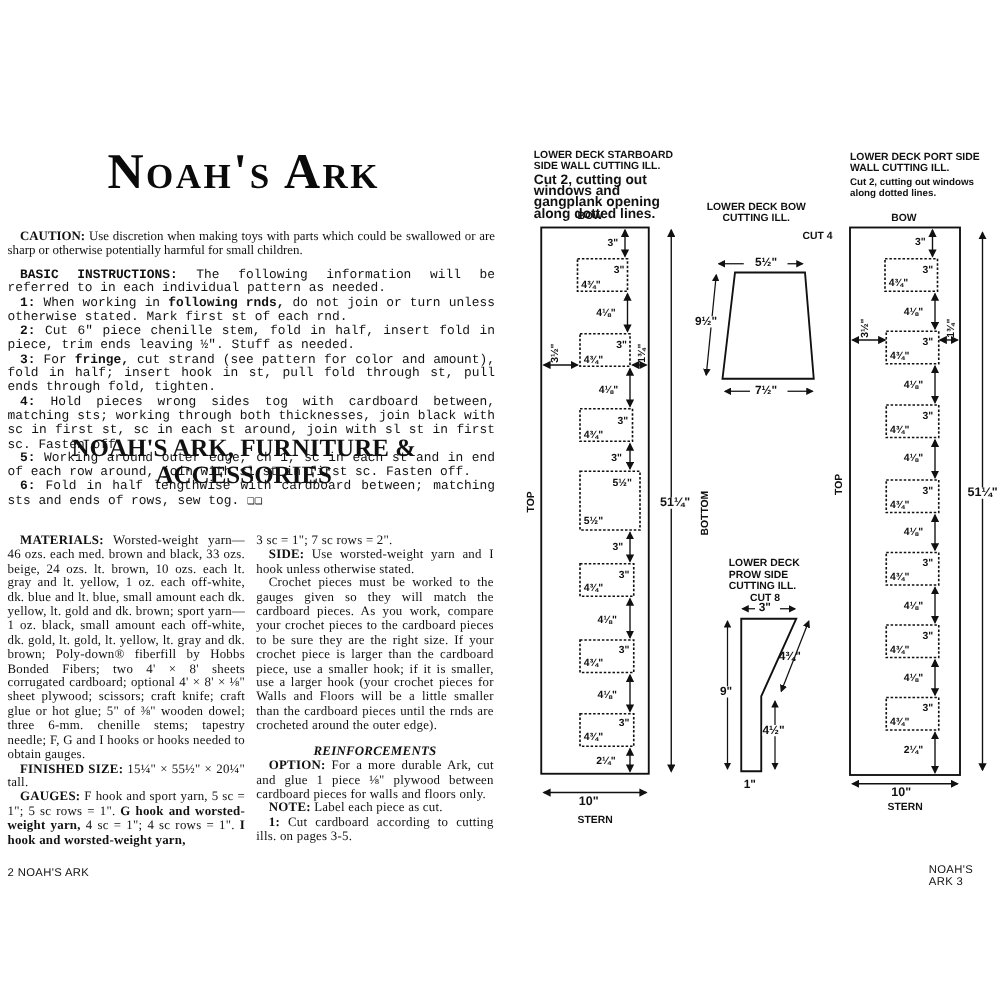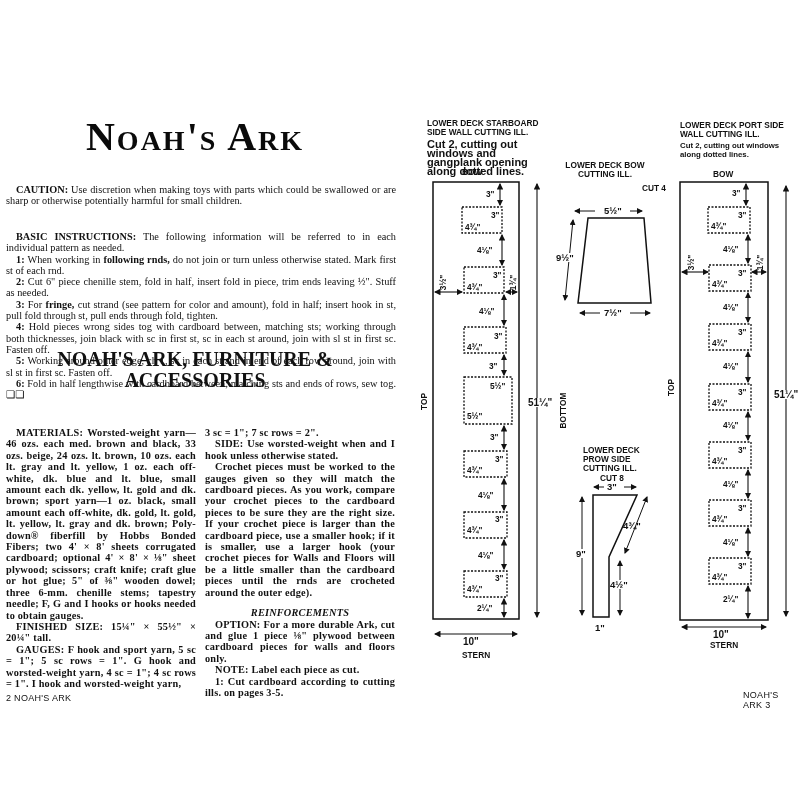--- a/index.html
+++ b/index.html
@@ -22,21 +22,21 @@
   .text-block b { font-weight: bold; }
   .section-title {
     position: absolute; left: 0; top: 349px; width: 390px; text-align: center;
     font-family: "Liberation Serif", serif; font-weight: bold; font-size: 20px; line-height: 21px;
   }
   .col {
     position: absolute; width: 190px;
     font-family: "Liberation Serif", serif; font-size: 10.3px; line-height: 11.4px; text-align: justify;
     letter-spacing: 0.2px;
   }
-  .col p { text-indent: 10px; font-weight: bold; }
+  .col p { text-indent: 10px; }
   .col .heading-italic { text-align: center; font-style: italic; font-weight: bold; text-indent: 0; margin-top: 9px; }
   .footer-left {
     position: absolute; left: 6px; top: 693px;
     font-family: "Liberation Sans", sans-serif; font-size: 9px; letter-spacing: 0.3px;
   }
   .footer-right {
     position: absolute; left: 743px; top: 690px;
     font-family: "Liberation Sans", sans-serif; font-size: 9px; letter-spacing: 0.3px;
   }
   .dia-text {
@@ -47,21 +47,21 @@
 </head>
 <body>
 
 <div class="page-left">
   <div class="main-title">Noah's Ark</div>
 
   <div class="text-block" style="top:184px;">
     <p><b>CAUTION:</b><span> Use discretion when making toys with parts which could be swallowed or are sharp or otherwise potentially harmful for small children.</span></p>
   </div>
 
-  <div class="text-block" style="top:231px;">
+  <div class="text-block" style="top:215px;font-family:Liberation Mono, monospace;">
     <p><b>BASIC INSTRUCTIONS:</b><span> The following information will be referred to in each individual pattern as needed.</span></p>
     <p><b>1:</b><span> When working in </span><b>following rnds,</b><span> do not join or turn unless otherwise stated. Mark first st of each rnd.</span></p>
     <p><b>2:</b><span> Cut 6" piece chenille stem, fold in half, insert fold in piece, trim ends leaving ½". Stuff as needed.</span></p>
     <p><b>3:</b><span> For </span><b>fringe,</b><span> cut strand (see pattern for color and amount), fold in half; insert hook in st, pull fold through st, pull ends through fold, tighten.</span></p>
     <p><b>4:</b><span> Hold pieces wrong sides tog with cardboard between, matching sts; working through both thicknesses, join black with sc in first st, sc in each st around, join with sl st in first sc. Fasten off.</span></p>
     <p><b>5:</b><span> Working around outer edge, ch 1, sc in each st and in end of each row around, join with sl st in first sc. Fasten off.</span></p>
     <p><b>6:</b><span> Fold in half lengthwise with cardboard between; matching sts and ends of rows, sew tog. ❏❏</span></p>
   </div>
 
   <div class="section-title">
@@ -70,21 +70,21 @@
   </div>
 
   <div class="col" style="left:6px; top:427px;">
     <p><b>MATERIALS:</b><span> Worsted-weight yarn—46 ozs. each med. brown and black, 33 ozs. beige, 24 ozs. lt. brown, 10 ozs. each lt. gray and lt. yellow, 1 oz. each off-white, dk. blue and lt. blue, small amount each dk. yellow, lt. gold and dk. brown; sport yarn—1 oz. black, small amount each off-white, dk. gold, lt. gold, lt. yellow, lt. gray and dk. brown; Poly-down® fiberfill by Hobbs Bonded Fibers; two 4' × 8' sheets corrugated cardboard; optional 4' × 8' × ⅛" sheet plywood; scissors; craft knife; craft glue or hot glue; 5" of ⅜" wooden dowel; three 6-mm. chenille stems; tapestry needle; F, G and I hooks or hooks needed to obtain gauges.</span></p>
     <p><b>FINISHED SIZE:</b><span> 15¼" × 55½" × 20¼" tall.</span></p>
     <p><b>GAUGES:</b><span> F hook and sport yarn, 5 sc = 1"; 5 sc rows = 1". </span><b>G hook and worsted-weight yarn,</b><span> 4 sc = 1"; 4 sc rows = 1". </span><b>I hook and worsted-weight yarn,</b></p>
   </div>
 
   <div class="col" style="left:205px; top:427px;">
     <p style="text-indent:0"><span> 3 sc = 1"; 7 sc rows = 2".</span></p>
-    <p><b>SIDE:</b><span> Use worsted-weight when and I hook unless otherwise stated.</span></p>
+    <p><b>SIDE:</b><span> Use worsted-weight yarn and I hook unless otherwise stated.</span></p>
     <p>Crochet pieces must be worked to the gauges given so they will match the cardboard pieces. As you work, compare your crochet pieces to the cardboard pieces to be sure they are the right size. If your crochet piece is larger than the cardboard piece, use a smaller hook; if it is smaller, use a larger hook (your crochet pieces for Walls and Floors will be a little smaller than the cardboard pieces until the rnds are crocheted around the outer edge).</p>
     <p class="heading-italic">REINFORCEMENTS</p>
     <p><b>OPTION:</b><span> For a more durable Ark, cut and glue 1 piece ⅛" plywood between cardboard pieces for walls and floors only.</span></p>
     <p><b>NOTE:</b><span> Label each piece as cut.</span></p>
     <p><b>1:</b><span> Cut cardboard according to cutting ills. on pages 3-5.</span></p>
   </div>
 
   <div class="footer-left">2  NOAH'S ARK</div>
 </div>
 

